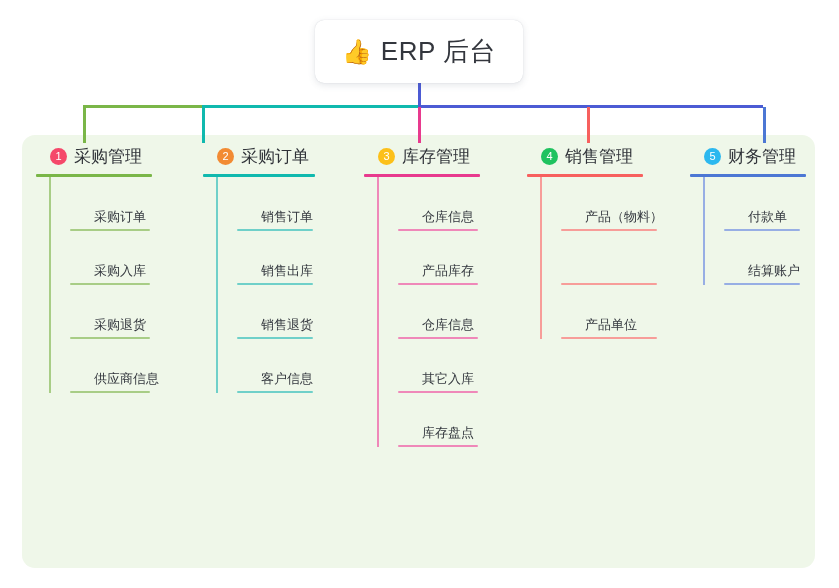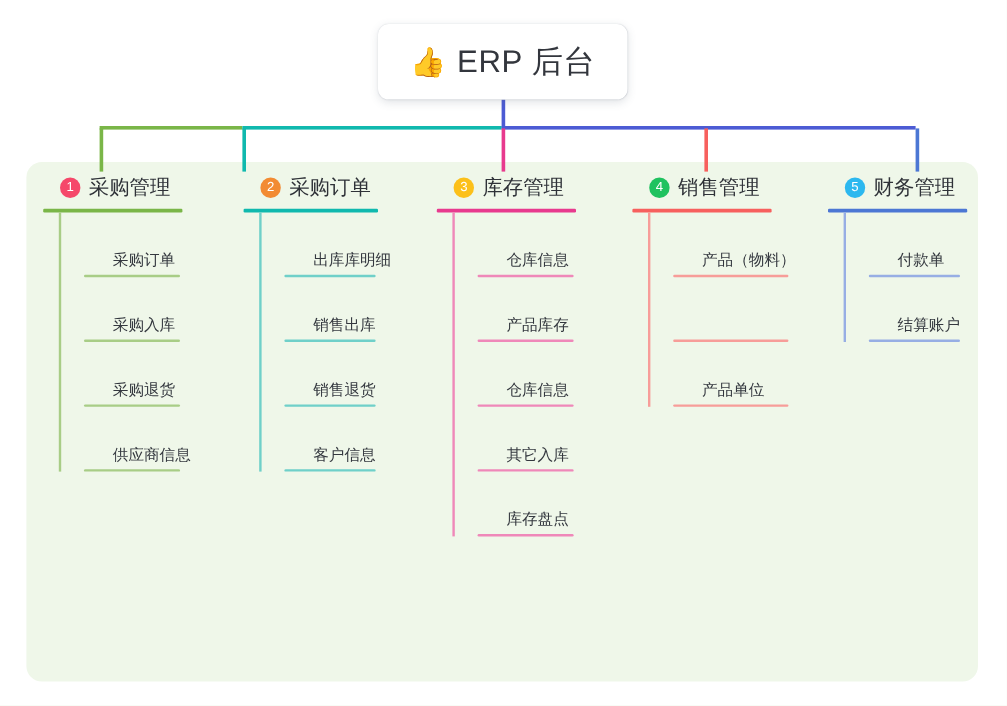--- a/index.html
+++ b/index.html
@@ -207,21 +207,21 @@
       <div class="drop" style="left: 202px; height: 36px; background: rgb(16, 185, 174);"></div>
       <div class="column" style="left: 203px; width: 150px;">
         <div class="col-head">
           <span class="badge" style="background: rgb(242, 139, 51);">2</span>
           <span class="col-title">采购订单</span>
         </div>
         <div class="col-rule" style="background: rgb(16, 185, 174); width: 112px;"></div>
         <div class="col-body">
           <div class="spine" style="background: rgb(111, 208, 201);"></div>
           <div class="leaf">
-            <div class="leaf-label">出库库明细</div>
+            <div class="leaf-label">销售订单</div>
             <div class="leaf-rule" style="background: rgb(111, 208, 201); width: 76px;"></div>
           </div>
           <div class="leaf">
             <div class="leaf-label">销售出库</div>
             <div class="leaf-rule" style="background: rgb(111, 208, 201); width: 76px;"></div>
           </div>
           <div class="leaf">
             <div class="leaf-label">销售退货</div>
             <div class="leaf-rule" style="background: rgb(111, 208, 201); width: 76px;"></div>
           </div>

